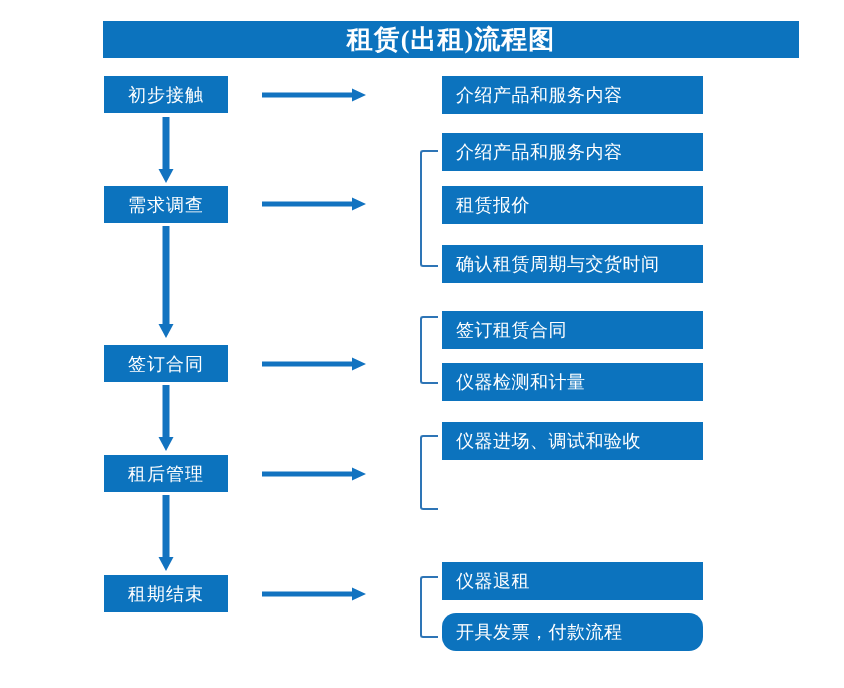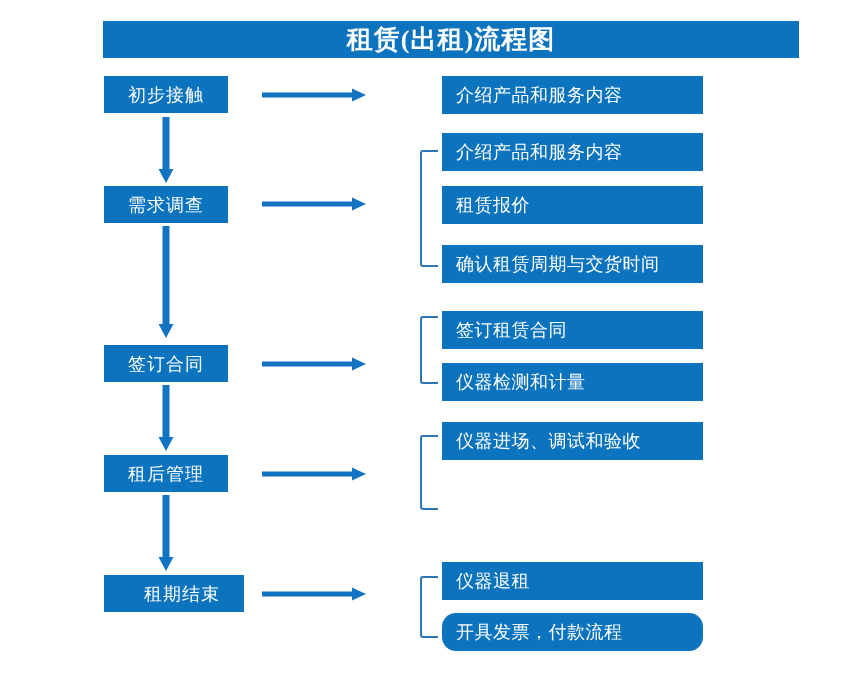--- a/index.html
+++ b/index.html
@@ -168,21 +168,21 @@
     <line x1="11" y1="0" x2="11" y2="64" stroke="#1273C0" stroke-width="7"></line>
     <polygon points="3.5,62 18.5,62 11,76" fill="#1273C0"></polygon>
   </svg>
 
   <div class="bracket" style="top:435px;height:75px;"></div>
 
   <div class="node right" style="top:422px;">
     <span>仪器进场、调试和验收</span>
   </div>
 
-  <div class="node left" style="top:575px;padding-left:16px;">
+  <div class="node left" style="top:575px;">
     <span>租期结束</span>
   </div>
 
   <svg class="h-arrow" style="top:587px;" viewBox="0 0 104 14">
     <line x1="0" y1="7" x2="92" y2="7" stroke="#1273C0" stroke-width="5"></line>
     <polygon points="90,0.5 104,7 90,13.5" fill="#1273C0"></polygon>
   </svg>
 
   <div class="bracket" style="top:576px;height:62px;"></div>
 

